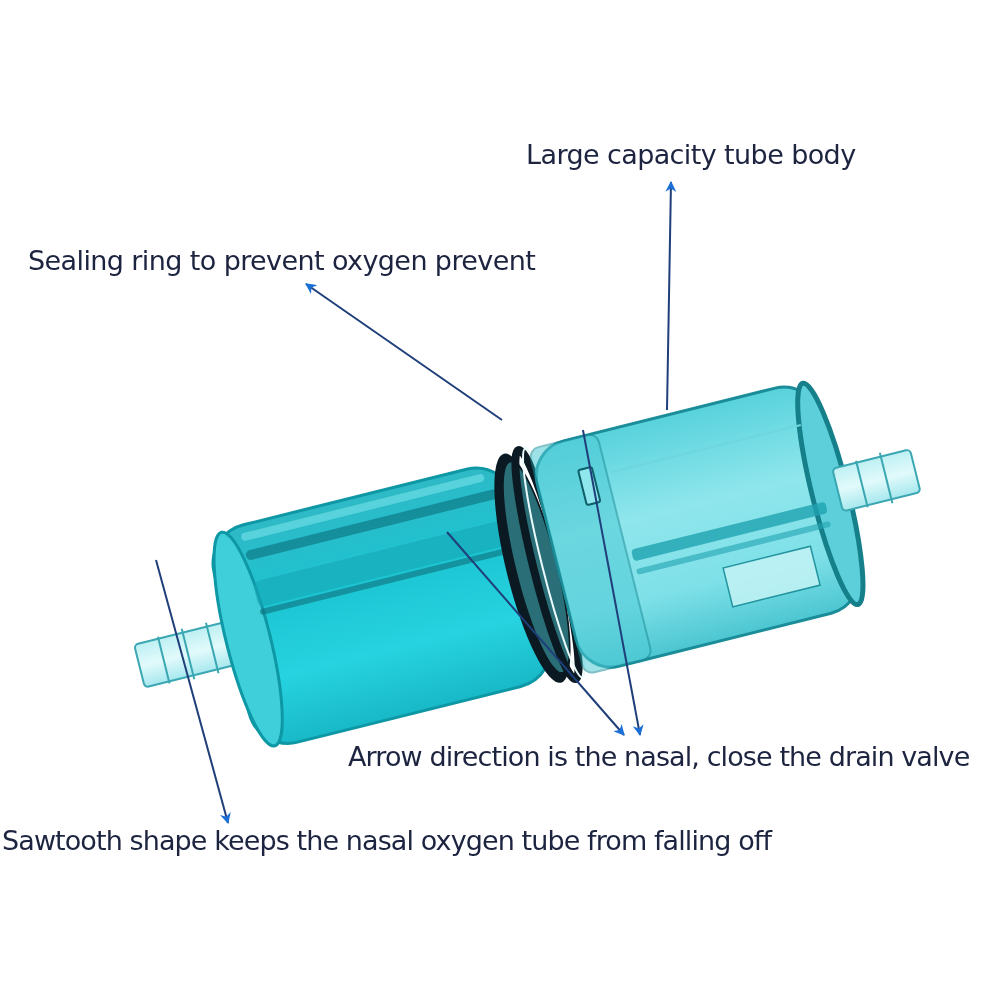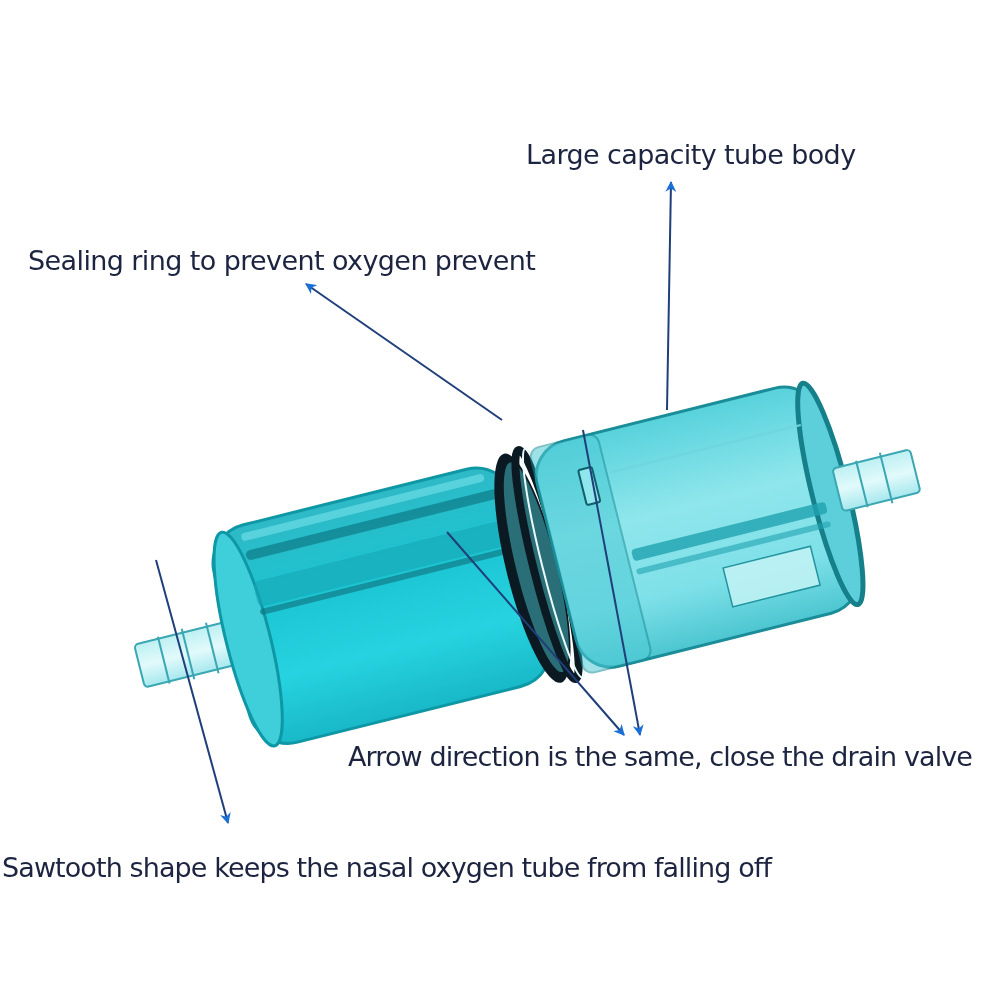--- a/index.html
+++ b/index.html
@@ -10,21 +10,21 @@
       font-family: "DejaVu Sans", sans-serif;
       font-size: 27px;
       color: #1d2440;
       white-space: nowrap;
       letter-spacing: -0.6px;
       line-height: 1;
     }
     #lbl-body   { left: 526px; top: 141px; }
     #lbl-seal   { left: 28px;  top: 247px; }
     #lbl-arrow  { left: 348px; top: 743px; letter-spacing: -0.9px; }
-    #lbl-saw    { left: 2px;   top: 854px; letter-spacing: -0.9px; }
+    #lbl-saw    { left: 2px;   top: 827px; letter-spacing: -0.9px; }
     svg { position: absolute; left: 0; top: 0; }
   </style>
 </head>
 <body>
 
 <div class="stage">
 
   <svg width="1000" height="1000" viewBox="0 0 1000 1000">
     <defs>
       <linearGradient id="liqGrad" x1="0" y1="0" x2="0" y2="1">
@@ -102,15 +102,15 @@
       <line x1="447" y1="532" x2="624" y2="735" stroke="#1f3f7a" stroke-width="2" marker-end="url(#ah)"></line>
 
       <line x1="583" y1="430" x2="640" y2="735" stroke="#1f3f7a" stroke-width="2" marker-end="url(#ah)"></line>
 
       <line x1="156" y1="560" x2="228" y2="823" stroke="#1f3f7a" stroke-width="2" marker-end="url(#ah)"></line>
     </g>
   </svg>
 
   <div class="label" id="lbl-body">Large capacity tube body</div>
   <div class="label" id="lbl-seal">Sealing ring to prevent oxygen prevent</div>
-  <div class="label" id="lbl-arrow">Arrow direction is the same, close the drain valve</div>
+  <div class="label" id="lbl-arrow">Arrow direction is the nasal, close the drain valve</div>
   <div class="label" id="lbl-saw">Sawtooth shape keeps the nasal oxygen tube from falling off</div>
 </div>
 
 </body></html>

